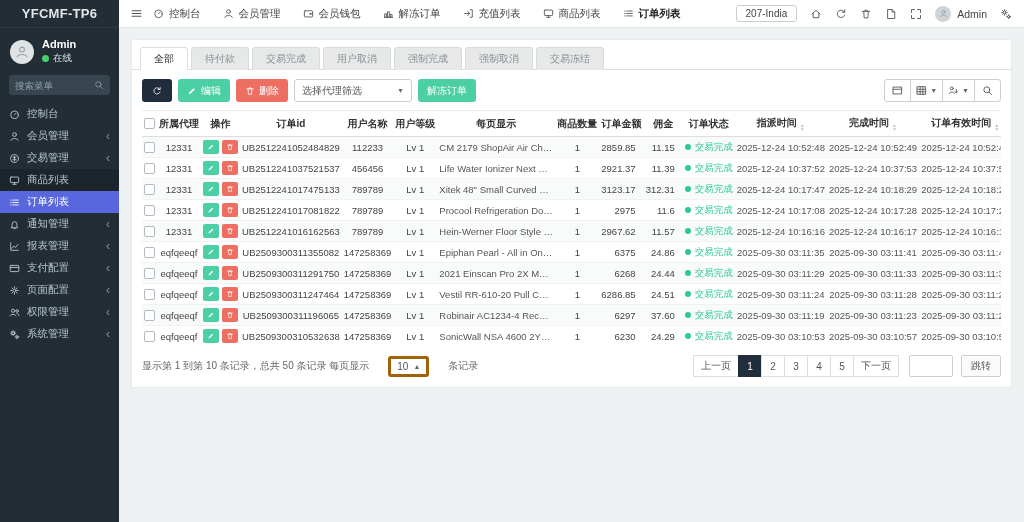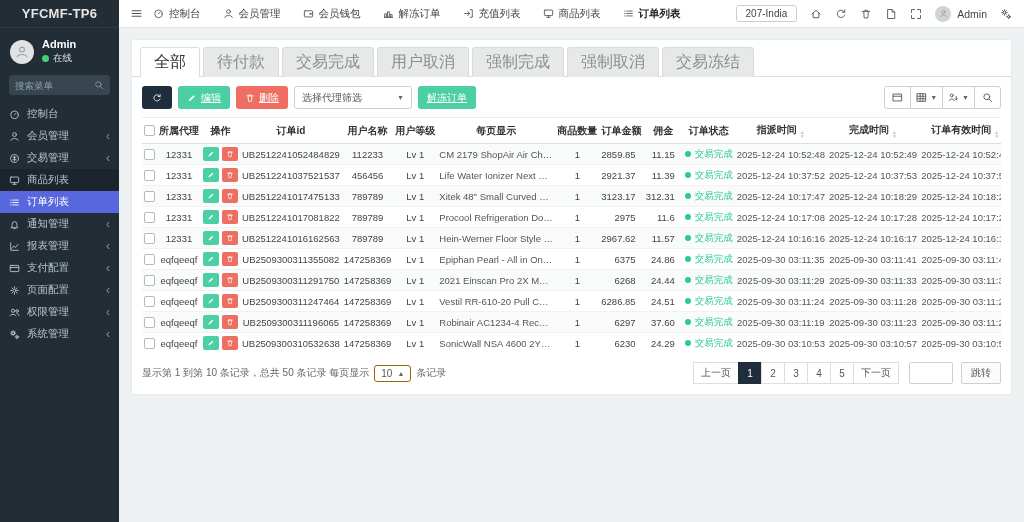--- a/index.html
+++ b/index.html
@@ -54,30 +54,30 @@
   .nav-user { display:flex; align-items:center; gap:6px; cursor:pointer; }
   .avatar-sm { width:16px; height:16px; border-radius:50%; background:#ced4d8; display:flex;
                align-items:center; justify-content:center; }
   .avatar-sm .icon { width:9px; height:9px; color:#8e989e; }
 
   .content { flex:1; padding:11px 12px; overflow:hidden; }
   .card { background:#fff; border:1px solid #e7e9ea; border-radius:2px; padding:0; }
 
   
   .tabs { display:flex; padding:6px 8px 0 8px; border-bottom:1px solid #ddd; gap:3px; }
-  .tab { font-size:16px; color:#8a8f94; background:#e7e9e9; border:1px solid #d9dcdd;
+  .tab { font-size:10px; color:#8a8f94; background:#e7e9e9; border:1px solid #d9dcdd;
          border-bottom:none; border-radius:3px 3px 0 0; padding:4px 13px; cursor:pointer;
          position:relative; top:1px; white-space:nowrap; }
   .tab.active { background:#fff; color:#333; border-color:#ddd; }
 
   .card-body { padding:9px 10px 10px 10px; }
   .toolbar { display:flex; align-items:center; margin-bottom:8px; }
   .btn { height:23px; border:none; border-radius:3px; font-size:10px; color:#fff;
          display:inline-flex; align-items:center; gap:4px; padding:0 9px; cursor:pointer;
-         font-family:inherit;text-decoration:underline; }
+         font-family:inherit; }
   .btn .icon { width:10px; height:10px; }
   .btn-dark { background:#1f2d3d; width:30px; justify-content:center; padding:0; }
   .btn-green { background:#4ccfa4; }
   .btn-red { background:#ee6f62; }
   .btn + .btn, .btn + .select-box, .select-box + .btn { margin-left:6px; }
   .select-box { height:23px; border:1px solid #ccd0d3; border-radius:3px; background:#fff;
           width:118px; display:inline-flex; align-items:center; justify-content:space-between;
           padding:0 7px; font-size:10px; color:#555; cursor:pointer; margin-left:14px; }
   .caret { font-size:7px; color:#666; }
   .tool-right { margin-left:auto; display:flex; }
@@ -105,21 +105,21 @@
   .opbtn { width:16px; height:14px; border:none; border-radius:2px; color:#fff; cursor:pointer;
            display:inline-flex; align-items:center; justify-content:center; padding:0; }
   .opbtn .icon { width:8px; height:8px; }
   .opbtn + .opbtn { margin-left:3px; }
   .status { color:#2cc994; display:inline-flex; align-items:center; gap:4px; }
   .status .sdot { width:6px; height:6px; border-radius:50%; background:#2cc994; display:inline-block; }
   .timecell { color:#555; }
 
   
   .tfooter { display:flex; align-items:center; margin-top:9px; font-size:10px; color:#666; }
-  .psize { border:1px solid #a16207; border-radius:3px; padding:2px 6px; margin:0 5px;
+  .psize { border:3px solid #a16207; border-radius:3px; padding:2px 6px; margin:0 19px;
            display:inline-flex; align-items:center; gap:5px; background:#fff; cursor:pointer; color:#555; }
   .pager { margin-left:auto; display:flex; align-items:center; }
   .page { min-width:24px; height:22px; border:1px solid #dcdfe1; background:#fff; color:#555;
           display:inline-flex; align-items:center; justify-content:center; padding:0 7px;
           font-size:10px; cursor:pointer; margin-left:-1px; }
   .page.active { background:#1f2d3d; border-color:#1f2d3d; color:#fff; }
   .jump-input { width:44px; height:22px; border:1px solid #ccd0d3; border-radius:2px; margin-left:10px;
           font-size:10px; padding:0 4px; outline:none; font-family:inherit; }
   .jump-btn { height:22px; border:1px solid #ccd0d3; border-radius:2px; background:#fbfbfb; color:#555;
           font-size:10px; padding:0 9px; margin-left:8px; cursor:pointer; font-family:inherit; }

